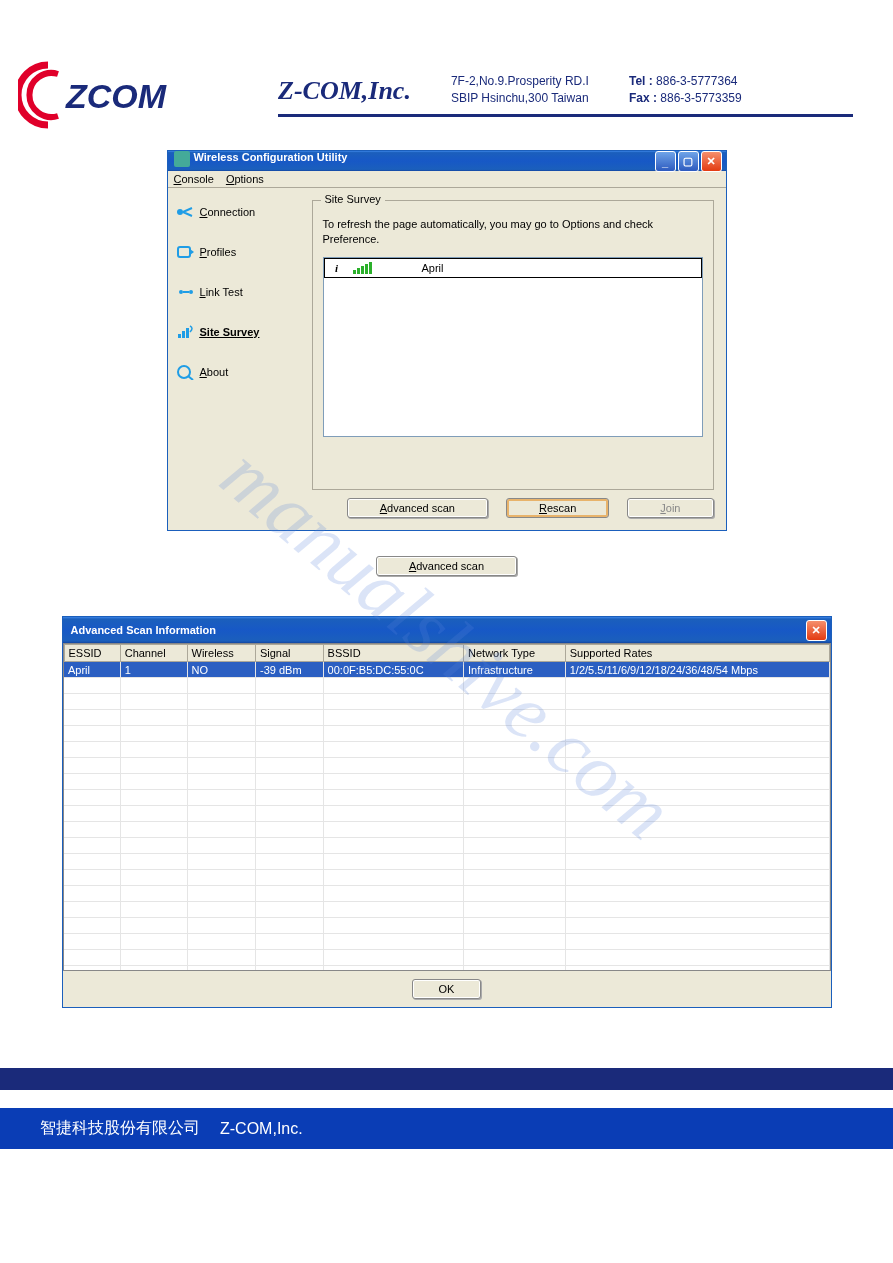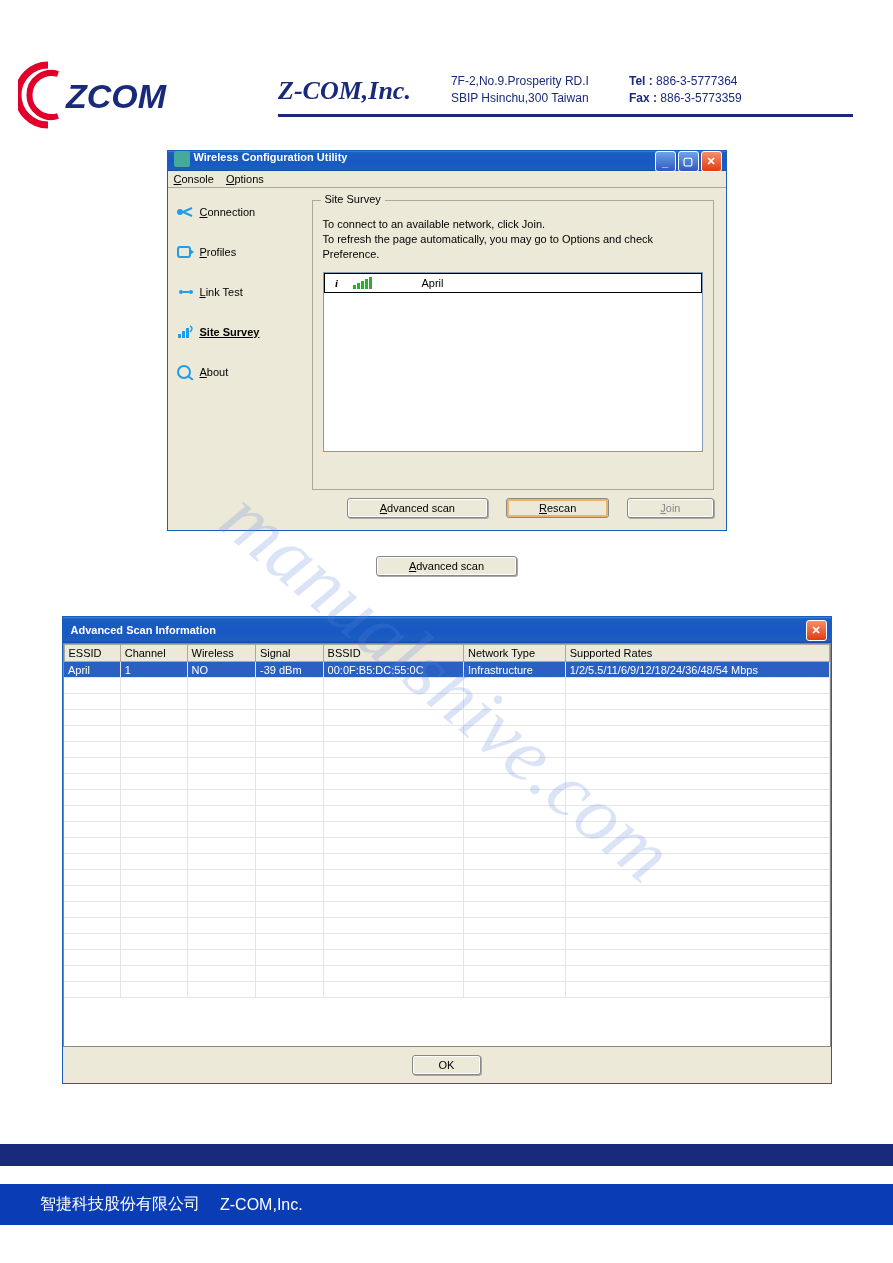--- a/index.html
+++ b/index.html
@@ -51,21 +51,21 @@
 .win-button.disabled { color:#888; }
 .win-button-hl { box-shadow: 0 0 0 2px #e8b36b inset; }
 
 .standalone-btn-wrap { text-align:center; margin: 25px auto; }
 .standalone-btn { display:inline-block; }
 
 
 .win2 { margin: 40px auto 0 auto; width: 770px; border: 1px solid #1b5fbc; background:#ece9d8; font-size:11px; padding-bottom:8px; }
 .titlebar2 { background: linear-gradient(to bottom, #3b84e6 0%, #1b5fbc 8%, #1758c6 50%, #1b5fbc 92%, #1347a1 100%); color:#fff; height:26px; display:flex; align-items:center; padding:0 4px 0 8px; font-weight:bold; }
 .titlebar2 .t-text { flex:1; }
-.table-wrap { background:#fff; border:1px solid #888; margin: 0; height: 404px; overflow:hidden; }
+.table-wrap { background:#fff; border:1px solid #888; margin: 0; height: 328px; overflow:hidden; }
 table.adv { width:100%; border-collapse:collapse; font-size:11px; }
 table.adv th { background:#ece9d8; border:1px solid #aca899; padding:2px 4px; text-align:left; font-weight:normal; }
 table.adv td { border-right:1px solid #e5e5e5; border-bottom:1px solid #e5e5e5; padding:1px 4px; height:16px; }
 table.adv tr.selected td { background:#2b5fc2; color:#fff; }
 .ok-row { text-align:center; padding-top:8px; }
 
 
 .watermark { position:absolute; left:50%; top:56%; transform: translate(-50%,-50%) rotate(40deg); font-size:80px; color:rgba(90,130,220,0.22); font-style:italic; font-family: 'Times New Roman', serif; pointer-events:none; z-index:50; white-space:nowrap; }
 
 
@@ -149,21 +149,20 @@
               <circle cx="8" cy="8" r="6" fill="none" stroke="#1f9de6" stroke-width="2"></circle>
               <line x1="12" y1="12" x2="17" y2="16" stroke="#1f9de6" stroke-width="2"></line>
             </svg></span>
         <span class="sb-label"><u>A</u>bout</span>
       </div>
     </div>
     <div class="main-panel">
       <div class="groupbox">
         <div class="legend">Site Survey</div>
         <div class="help-text">
-          <div>To connect to an available network, click Join.</div>
           <div>To refresh the page automatically, you may go to Options and check Preference.</div>
         </div>
         <div class="network-list">
           <div class="network-row">
             <span class="net-icon">i</span>
             <span class="signal">
                 <span></span>
                 <span></span>
                 <span></span>
                 <span></span>

